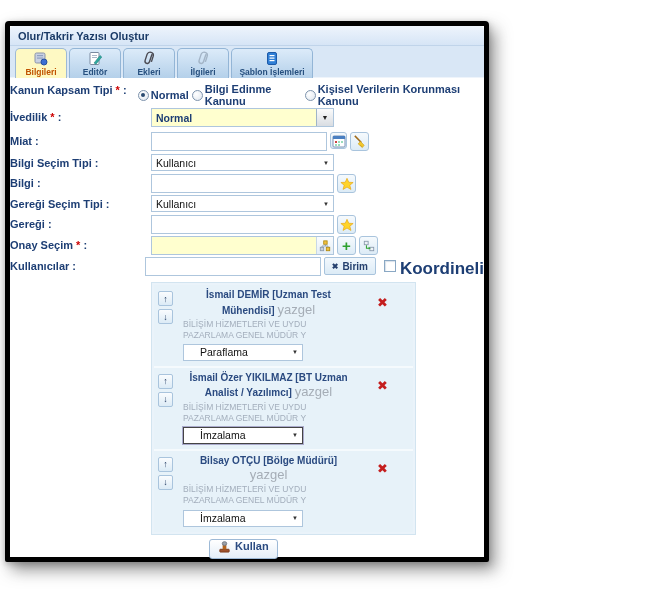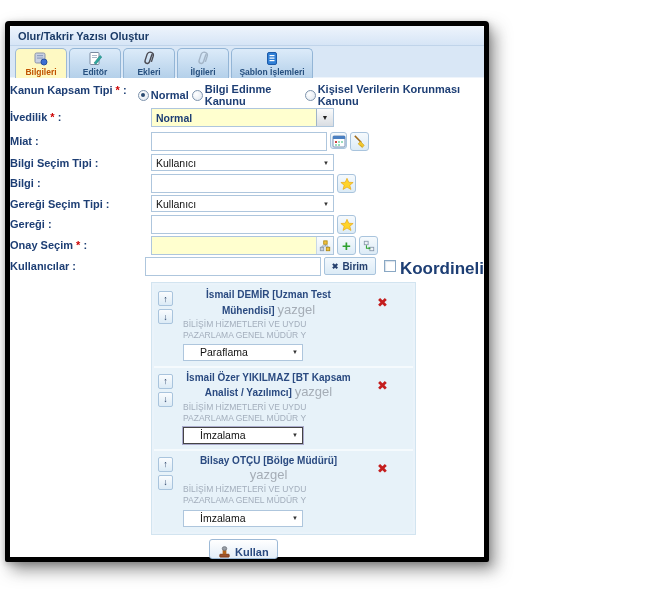--- a/index.html
+++ b/index.html
@@ -90,21 +90,21 @@
   .uname { font-size:10px; font-weight:bold; color:#2a4a80; text-align:center; line-height:1.25; }
   .uname .suffix { color:#a5adb6; font-weight:normal; font-size:13px; }
   .uorg { font-size:8.5px; color:#a3aebc; line-height:1.3; margin-top:1px; }
   .uselect { width:120px; margin-top:3px;padding-left:16px; }
   .uselect.focused { border:1px solid #444; box-shadow:0 0 0 1px #aac; }
   .ucol-del { flex:1; text-align:center; padding-top:4px; }
   .delx { font-size:13px; font-weight:bold; color:#c41e1e; cursor:pointer; font-family:"DejaVu Sans",sans-serif; }
 
   .kullanrow { margin-top:4px; }
   .kullanbtn { margin-left:199px; height:20px; border:1px solid #9db9d6; border-radius:3px;
-               background:linear-gradient(#ffffff,#e4eef8); display:flex; align-items:flex-end;
+               background:linear-gradient(#ffffff,#e4eef8); display:flex; align-items:flex-start;
                gap:4px; padding:0 8px; font-size:11px; font-weight:bold; color:#2a4a80; cursor:pointer; }
   svg { display:block; }
 </style>
 </head>
 <body>
 
 <div class="dialog">
 
   <div class="titlebar">Olur/Takrir Yazısı Oluştur</div>
 
@@ -297,21 +297,21 @@
           </div>
           <div class="ucol-del"><span class="delx">✖</span></div>
         </div>
 
         <div class="ublock">
           <div class="ucol-arrows">
             <span class="abtn">↑</span>
             <span class="abtn">↓</span>
           </div>
           <div class="ucol-main">
-            <div class="uname"><span>İsmail Özer YIKILMAZ [BT Kapsam Analist / Yazılımcı]</span> <span class="suffix">yazgel</span></div>
+            <div class="uname"><span>İsmail Özer YIKILMAZ [BT Uzman Analist / Yazılımcı]</span> <span class="suffix">yazgel</span></div>
             <div class="uorg">BİLİŞİM HİZMETLERİ VE UYDU PAZARLAMA GENEL MÜDÜR Y</div>
             <div class="selectbox slim uselect focused">
               <span>İmzalama</span>
               <span class="arrow">▼</span>
             </div>
           </div>
           <div class="ucol-del"><span class="delx">✖</span></div>
         </div>
 
         <div class="ublock">

